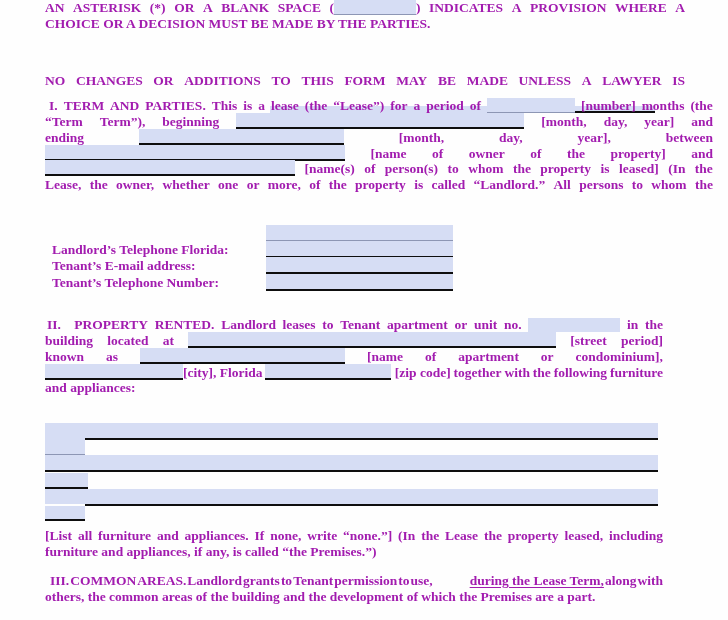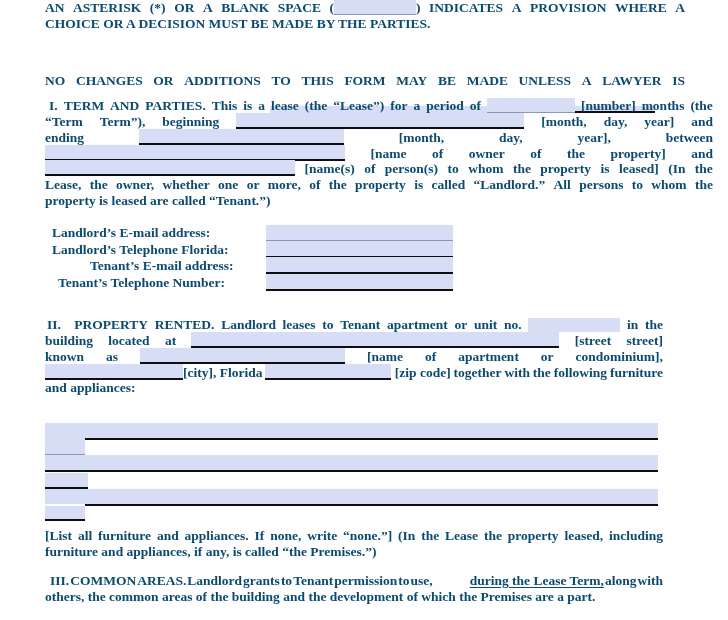--- a/index.html
+++ b/index.html
@@ -21,21 +21,21 @@
   .clabel{position:absolute;bottom:1px;line-height:15px;}
   .cfield{position:absolute;bottom:0;height:15px;background:var(--fld,#d6ddf4);}
   .deco{position:absolute;z-index:1;}
   .deco.band{background:var(--fld,#d6ddf4);}
   .deco.line{background:#0e0e0e;}
   .deco.gline{background:#8d96b4;}
 </style>
 </head>
 <body>
 
-<div class="page" style="background: rgb(254, 254, 254); color: #0c4a6e;">
+<div class="page" style="background: rgb(254, 254, 254); color: #a21caf;">
   <div id="decos">
       <div class="deco band" style="left: 270px; top: 106px; width: 385px; height: 7px;"></div>
       <div class="deco line" style="left: 530px; top: 111px; width: 125px; height: 2px;"></div>
       <div class="deco band" style="left: 45px; top: 423px; width: 613px; height: 15px;"></div>
       <div class="deco line" style="left: 85px; top: 438px; width: 573px; height: 2px;"></div>
       <div class="deco band" style="left: 45px; top: 438px; width: 40px; height: 16px;"></div>
       <div class="deco gline" style="left: 45px; top: 454px; width: 40px; height: 1px;"></div>
       <div class="deco band" style="left: 45px; top: 455px; width: 613px; height: 15px;"></div>
       <div class="deco line" style="left: 45px; top: 470px; width: 613px; height: 2px;"></div>
       <div class="deco band" style="left: 45px; top: 473px; width: 43px; height: 14px;"></div>
@@ -53,49 +53,47 @@
       <div class="block" style="top: 47px; width: 640px; margin-top: 25px;">
         <div class="line j"><span class="w">NO</span><span class="w">CHANGES</span><span class="w">OR</span><span class="w">ADDITIONS</span><span class="w">TO</span><span class="w">THIS</span><span class="w">FORM</span><span class="w">MAY</span><span class="w">BE</span><span class="w">MADE</span><span class="w">UNLESS</span><span class="w">A</span><span class="w">LAWYER</span><span class="w">IS</span></div>
       </div>
       <div class="block" style="top: 97px; width: 668px;">
         <div class="line j" style="padding-left: 4px;"><span class="w">I.</span><span class="w">TERM</span><span class="w">AND</span><span class="w">PARTIES.</span><span class="w">This</span><span class="w">is</span><span class="w">a</span><span class="w">lease</span><span class="w">(the</span><span class="w">“Lease”)</span><span class="w">for</span><span class="w">a</span><span class="w">period</span><span class="w">of</span><span class="cmp"><span class="fld ul-g" style="width: 88px;"></span></span><span class="w">[number]</span><span class="w">months</span><span class="w">(the</span></div>
         <div class="line j"><span class="w">“Term</span><span class="w">Term”),</span><span class="w">beginning</span><span class="cmp"><span class="fld ul-b" style="width: 288px;"></span></span><span class="w">[month,</span><span class="w">day,</span><span class="w">year]</span><span class="w">and</span></div>
         <div class="line j"><span class="w">ending</span><span class="cmp"><span class="fld ul-b" style="width: 205px;"></span></span><span class="w">[month,</span><span class="w">day,</span><span class="w">year],</span><span class="w">between</span></div>
         <div class="line j"><span class="cmp"><span class="fld ul-b" style="width: 300px;"></span></span><span class="w">[name</span><span class="w">of</span><span class="w">owner</span><span class="w">of</span><span class="w">the</span><span class="w">property]</span><span class="w">and</span></div>
         <div class="line j"><span class="cmp"><span class="fld ul-b" style="width: 250px;"></span></span><span class="w">[name(s)</span><span class="w">of</span><span class="w">person(s)</span><span class="w">to</span><span class="w">whom</span><span class="w">the</span><span class="w">property</span><span class="w">is</span><span class="w">leased]</span><span class="w">(In</span><span class="w">the</span></div>
         <div class="line j"><span class="w">Lease,</span><span class="w">the</span><span class="w">owner,</span><span class="w">whether</span><span class="w">one</span><span class="w">or</span><span class="w">more,</span><span class="w">of</span><span class="w">the</span><span class="w">property</span><span class="w">is</span><span class="w">called</span><span class="w">“Landlord.”</span><span class="w">All</span><span class="w">persons</span><span class="w">to</span><span class="w">whom</span><span class="w">the</span></div>
-        <div class="line"><span class="w">property is leased are called “Tenant.”)</span></div>
       </div>
       <div class="block" style="top: 316px; width: 618px;">
         <div class="line j" style="padding-left: 2px;"><span class="w">II.</span><span class="w"></span><span class="w">PROPERTY</span><span class="w">RENTED.</span><span class="w">Landlord</span><span class="w">leases</span><span class="w">to</span><span class="w">Tenant</span><span class="w">apartment</span><span class="w">or</span><span class="w">unit</span><span class="w">no.</span><span class="cmp"><span class="fld" style="width: 92px;"></span></span><span class="w">in</span><span class="w">the</span></div>
-        <div class="line j"><span class="w">building</span><span class="w">located</span><span class="w">at</span><span class="cmp"><span class="fld ul-b" style="width: 368px;"></span></span><span class="w">[street</span><span class="w">street]</span></div>
+        <div class="line j"><span class="w">building</span><span class="w">located</span><span class="w">at</span><span class="cmp"><span class="fld ul-b" style="width: 368px;"></span></span><span class="w">[street</span><span class="w">period]</span></div>
         <div class="line j"><span class="w">known</span><span class="w">as</span><span class="cmp"><span class="fld ul-b" style="width: 205px;"></span></span><span class="w">[name</span><span class="w">of</span><span class="w">apartment</span><span class="w">or</span><span class="w">condominium],</span></div>
         <div class="line j"><span class="cmp"><span class="fld ul-b" style="width: 138px;"></span><span class="w">[city], Florida</span></span><span class="cmp"><span class="fld ul-b" style="width: 126px;"></span><span class="w"> [zip code]</span></span><span class="w">together</span><span class="w">with</span><span class="w">the</span><span class="w">following</span><span class="w">furniture</span></div>
         <div class="line"><span class="w">and appliances:</span></div>
       </div>
       <div class="block" style="top: 527px; width: 618px;">
         <div class="line j"><span class="w">[List</span><span class="w">all</span><span class="w">furniture</span><span class="w">and</span><span class="w">appliances.</span><span class="w">If</span><span class="w">none,</span><span class="w">write</span><span class="w">“none.”]</span><span class="w">(In</span><span class="w">the</span><span class="w">Lease</span><span class="w">the</span><span class="w">property</span><span class="w">leased,</span><span class="w">including</span></div>
         <div class="line"><span class="w">furniture and appliances, if any, is called “the Premises.”)</span></div>
       </div>
       <div class="block" style="top: 572px; width: 618px;">
         <div class="line j" style="padding-left: 5px;"><span class="w">III.</span><span class="w">COMMON</span><span class="w">AREAS.</span><span class="w">Landlord</span><span class="w">grants</span><span class="w">to</span><span class="w">Tenant</span><span class="w">permission</span><span class="w">to</span><span class="w">use,</span><span class="w u">during the Lease Term,</span><span class="w">along</span><span class="w">with</span></div>
         <div class="line"><span class="w">others, the common areas of the building and the development of which the Premises are a part.</span></div>
       </div>
     </div>
   <div id="contact-root" class="block" style="top: 225px; width: 450px;">
       <div class="crow">
-        <span class="clabel" style="left: 7px;">Landlord’s E-mail address:</span>
         <div class="cfield ul-g" style="left: 221px; width: 187px;"></div>
       </div>
       <div class="crow">
         <span class="clabel" style="left: 7px;">Landlord’s Telephone Florida:</span>
         <div class="cfield ul-b" style="left: 221px; width: 187px;"></div>
       </div>
       <div class="crow">
-        <span class="clabel" style="left: 7px; margin-left: 38px;">Tenant’s E-mail address:</span>
+        <span class="clabel" style="left: 7px;">Tenant’s E-mail address:</span>
         <div class="cfield ul-b" style="left: 221px; width: 187px;"></div>
       </div>
       <div class="crow">
-        <span class="clabel" style="left: 13px;">Tenant’s Telephone Number:</span>
+        <span class="clabel" style="left: 7px;">Tenant’s Telephone Number:</span>
         <div class="cfield ul-b" style="left: 221px; width: 187px;"></div>
       </div>
     </div>
 </div>
 
 </body></html>

